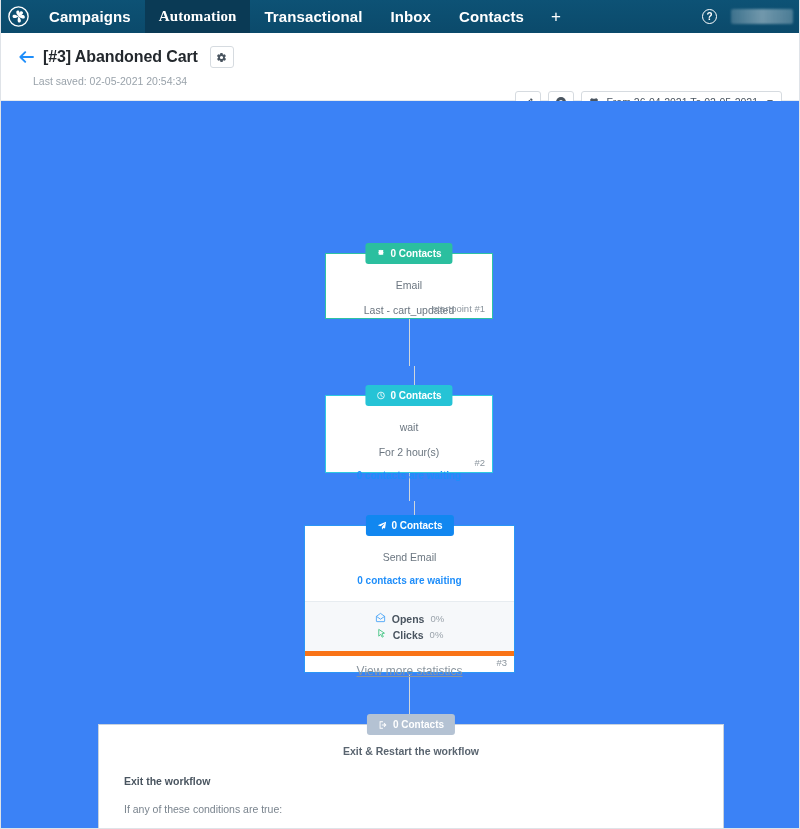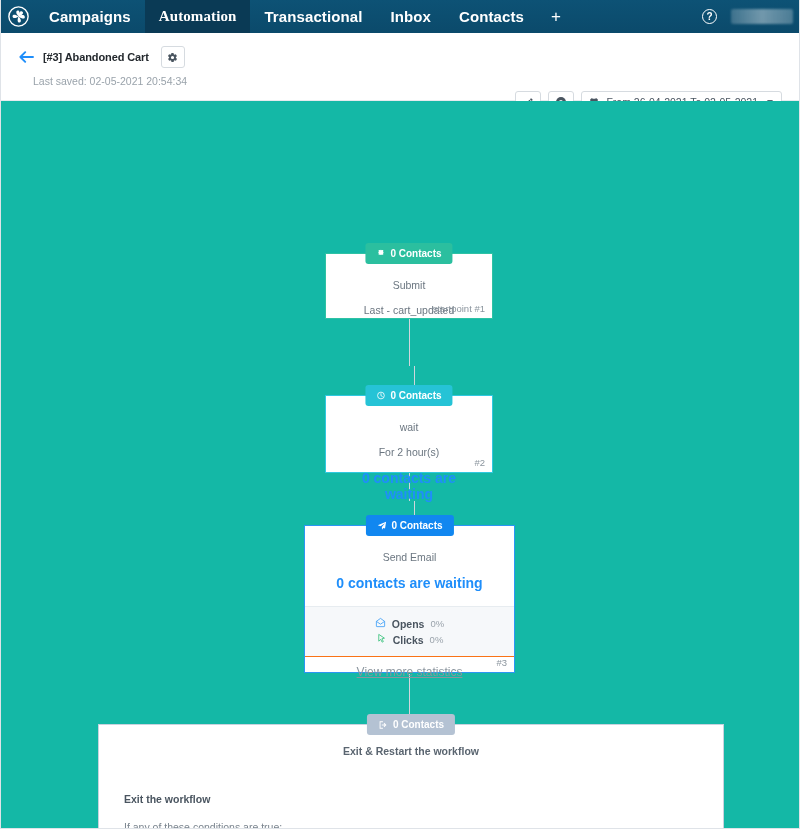--- a/index.html
+++ b/index.html
@@ -86,21 +86,21 @@
   }
   .title-row { display: flex; align-items: center; gap: 9px; }
   .back-arrow {
     color: #1f8efa;
     font-size: 16px;
     line-height: 1;
     cursor: pointer;
     display: flex; align-items: center;
   }
   .page-title {
-    font-size: 11px;
+    font-size: 16px;
     font-weight: bold;
     color: #23282d;
     letter-spacing: -.1px;
   }
   .gear-btn {
     width: 24px; height: 22px;
     border: 1px solid #d6dbe0;
     border-radius: 3px;
     background: #fff;
     display: flex; align-items: center; justify-content: center;
@@ -142,21 +142,21 @@
     border-left: 3.5px solid transparent;
     border-right: 3.5px solid transparent;
     border-top: 4px solid #5a6570;
     margin-left: 2px;
   }
 
   
   .canvas {
     position: relative;
     height: 727px;
-    background: #14b8a6;
+    background: #3b82f6;
     padding-top: 28px;
   }
 
   
   .connector {
     position: absolute;
     width: 1px;
     background: #cfd6dc;
     left: 408px;
   }
@@ -199,21 +199,21 @@
     margin-bottom: 11px;
     line-height: 1.35;
   }
   .node-line.bold-lead b { color: #3c4650; font-weight: bold; }
   .node-link {
     color: #1f8efa;
     text-decoration: none;
     cursor: pointer;
   }
   .node-link-blue {
-    font-size: 14px;
+    font-size: 10px;
     color: #1f8efa;
     font-weight: bold;
     cursor: pointer;
   }
   .node-index {
     position: absolute;
     right: 7px; bottom: 4px;
     font-size: 9.5px;
     color: #8b959e;
   }
@@ -237,21 +237,21 @@
   
   #node-email {
     left: 303px; top: 424px;
     width: 211px; height: 148px;
     border: 1.5px solid #2b96f5;
   }
   #node-email .node-badge { background: #1187f0; }
   .email-stats {
     background: #f6f8fa;
     border-top: 1px solid #e7ecf0;
-    border-bottom: 1px solid #f97316;
+    border-bottom: 5px solid #f97316;
     padding: 7px 0 7px;
   }
   .stat-row {
     display: flex; align-items: center; justify-content: center;
     gap: 6px;
     margin: 3px 0;
     font-size: 10.5px;
   }
   .stat-label { font-weight: bold; color: #4a5560; }
   .stat-value { color: #9aa3ab; font-size: 9.5px; }
@@ -273,21 +273,21 @@
   #node-exit .node-badge {
     background: #b4c2d3;
     color: #ffffff;
   }
   .exit-body { padding: 20px 14px 10px; }
   .exit-title {
     text-align: center;
     font-size: 10.5px;
     color: #5a6570;
     font-weight: bold;
-    margin-bottom: 36px;
+    margin-bottom: 18px;
   }
   .exit-h {
     font-size: 10.5px;
     color: #4a5560;
     font-weight: bold;
     margin: 0 0 16px 11px;
   }
   .exit-p {
     font-size: 10.5px;
     color: #7a848e;
@@ -389,21 +389,21 @@
     <div class="node" id="node-start">
       <div class="node-badge">
         <span class="badge-ico">
           <svg width="9" height="9" viewBox="0 0 24 24">
             <path fill="#ffffff" d="M12 2c.9 0 1.7.6 2 1.4l1.6-.7a2.1 2.1 0 0 1 2.7 2.8l-.7 1.5c.8.3 1.4 1.1 1.4 2s-.6 1.7-1.4 2l.7 1.5a2.1 2.1 0 0 1-2.7 2.8l-1.6-.7c-.3.8-1.1 1.4-2 1.4s-1.7-.6-2-1.4l-1.6.7a2.1 2.1 0 0 1-2.7-2.8l.7-1.5c-.8-.3-1.4-1.1-1.4-2s.6-1.7 1.4-2l-.7-1.5a2.1 2.1 0 0 1 2.7-2.8l1.6.7c.3-.8 1.1-1.4 2-1.4z"></path>
           </svg>
         </span>
         <span>0 Contacts</span>
       </div>
       <div class="node-body">
-        <div class="node-line">Submit</div>
+        <div class="node-line">Email</div>
         <div class="node-line">Last - cart_updated</div>
       </div>
       <div class="node-index">startpoint #1</div>
     </div>
 
     <div class="node" id="node-wait">
       <div class="node-badge">
         <span class="badge-ico">
           <svg width="9" height="9" viewBox="0 0 24 24">
             <circle cx="12" cy="12" r="9" fill="none" stroke="#ffffff" stroke-width="2.2"></circle>

